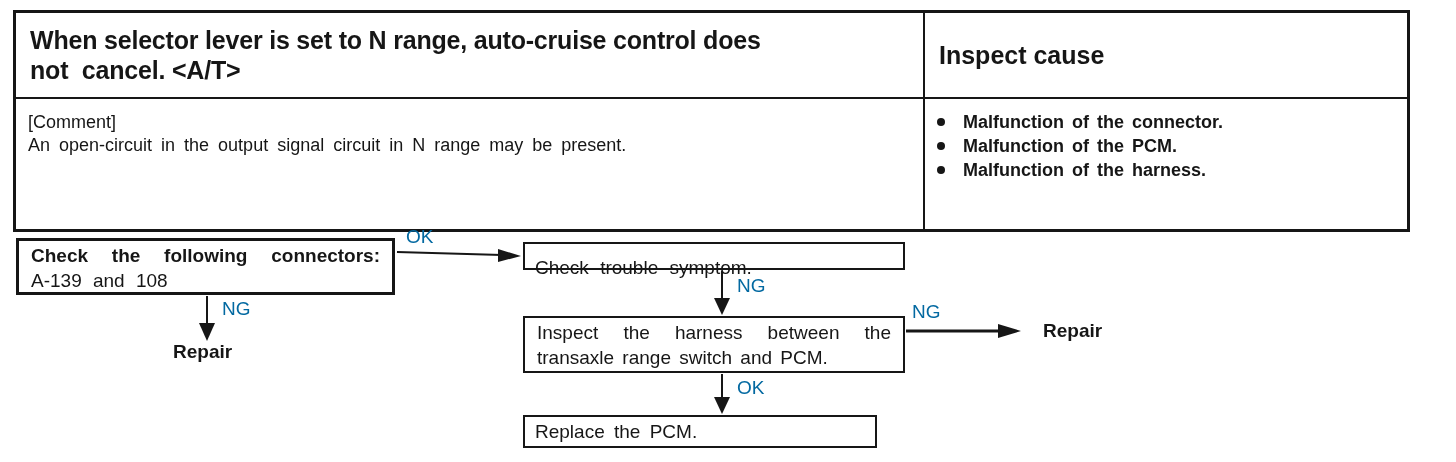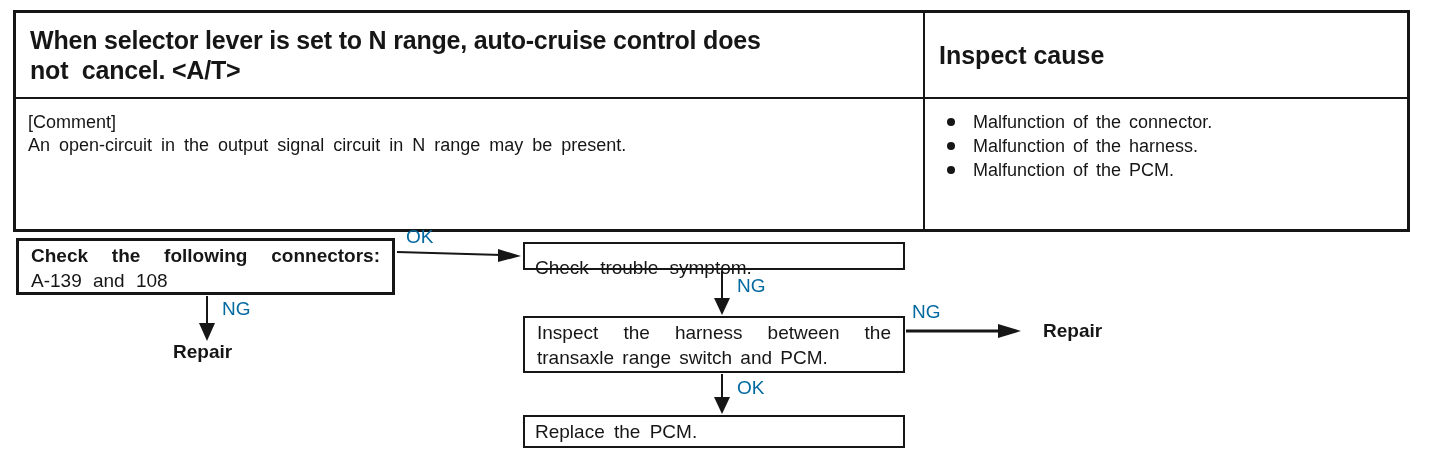--- a/index.html
+++ b/index.html
@@ -34,23 +34,24 @@
   .hdr-right{
     padding:28px 10px 0 14px;
     font-weight:bold;font-size:25px;line-height:28px;
   }
   .body-left{
     padding:12px 14px 0 12px;
     font-size:18px;line-height:23px;
     word-spacing:4px;
   }
   .body-right{
-    padding:12px 8px 0 14px;
+    padding:12px 8px 0 4px;
     font-size:18px;line-height:23px;
     word-spacing:3px;
+    font-weight:bold;
   }
   .cause-list{list-style:none;margin:0;padding:0;}
   .cause-item{position:relative;padding-left:34px;margin:0 0 1px 0;}
   .bullet{
     position:absolute;left:8px;top:7px;
     width:8px;height:8px;border-radius:50%;
     background:#161616;
   }
   
   .fc-box{
@@ -58,21 +59,21 @@
     border:2px solid #161616;background:#fff;
     font-size:19px;color:#161616;
   }
   .fc-box-1{left:16px;top:238px;width:379px;height:57px;border-width:3px;padding:2px 12px 0 12px;line-height:25px;}
   .fc-box-1 .l1{font-weight:bold;text-align:justify;text-align-last:justify;}
   .fc-box-1 .l2{word-spacing:6px;}
   .fc-box-2{left:523px;top:242px;width:382px;height:28px;padding:12px 10px;line-height:24px;word-spacing:6px;}
   .fc-box-3{left:523px;top:316px;width:382px;height:57px;padding:2px 12px 0 12px;line-height:25px;}
   .fc-box-3 .l1{text-align:justify;text-align-last:justify;}
   .fc-box-3 .l2{word-spacing:3px;}
-  .fc-box-4{left:523px;top:415px;width:382px;height:33px;padding:0 10px;line-height:29px;word-spacing:4px;}
+  .fc-box-4{left:523px;top:415px;width:354px;height:33px;padding:0 10px;line-height:29px;word-spacing:4px;}
   .fc-label{
     position:absolute;font-size:19px;line-height:20px;color:#0369a1;
   }
   .fc-repair{
     position:absolute;font-size:19px;line-height:20px;font-weight:bold;color:#161616;
     word-spacing:2px;
   }
   .arrow-layer{position:absolute;left:0;top:0;pointer-events:none;}
 </style>
 </head>
@@ -93,25 +94,25 @@
       <div>An open-circuit in the output signal circuit in N range may be present.</div>
     </div>
     <div class="cell body-right">
       <ul class="cause-list">
         <li class="cause-item">
           <span class="bullet"></span>
           <span>Malfunction of the connector.</span>
         </li>
         <li class="cause-item">
           <span class="bullet"></span>
-          <span>Malfunction of the harness.</span>
+          <span>Malfunction of the PCM.</span>
         </li>
         <li class="cause-item">
           <span class="bullet"></span>
-          <span>Malfunction of the PCM.</span>
+          <span>Malfunction of the harness.</span>
         </li>
       </ul>
     </div>
   </div>
 
   <div class="fc-box fc-box-1">
     <div class="l1">Check the following connectors:</div>
     <div class="l2">A-139 and 108</div>
   </div>
 

